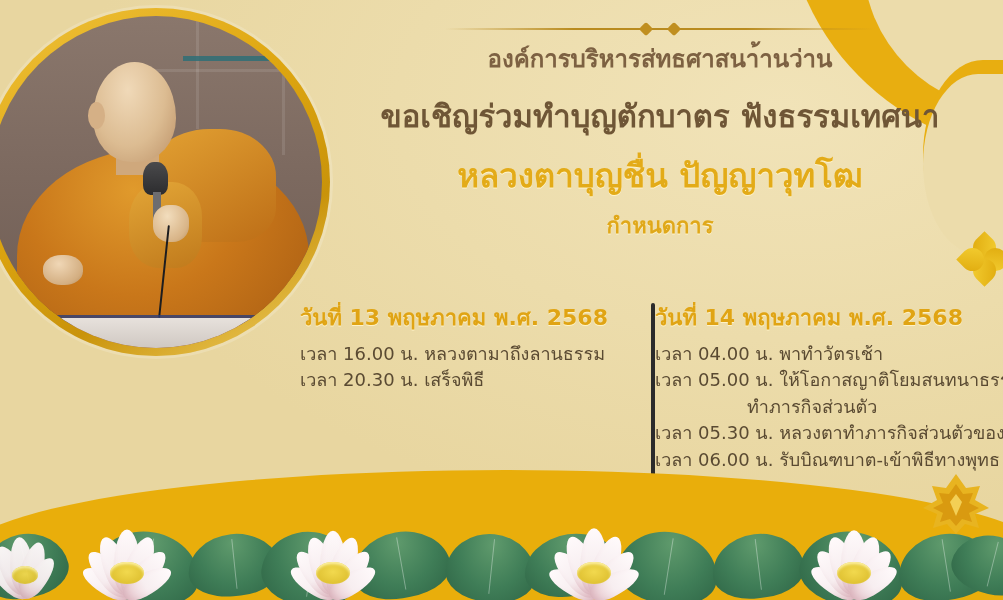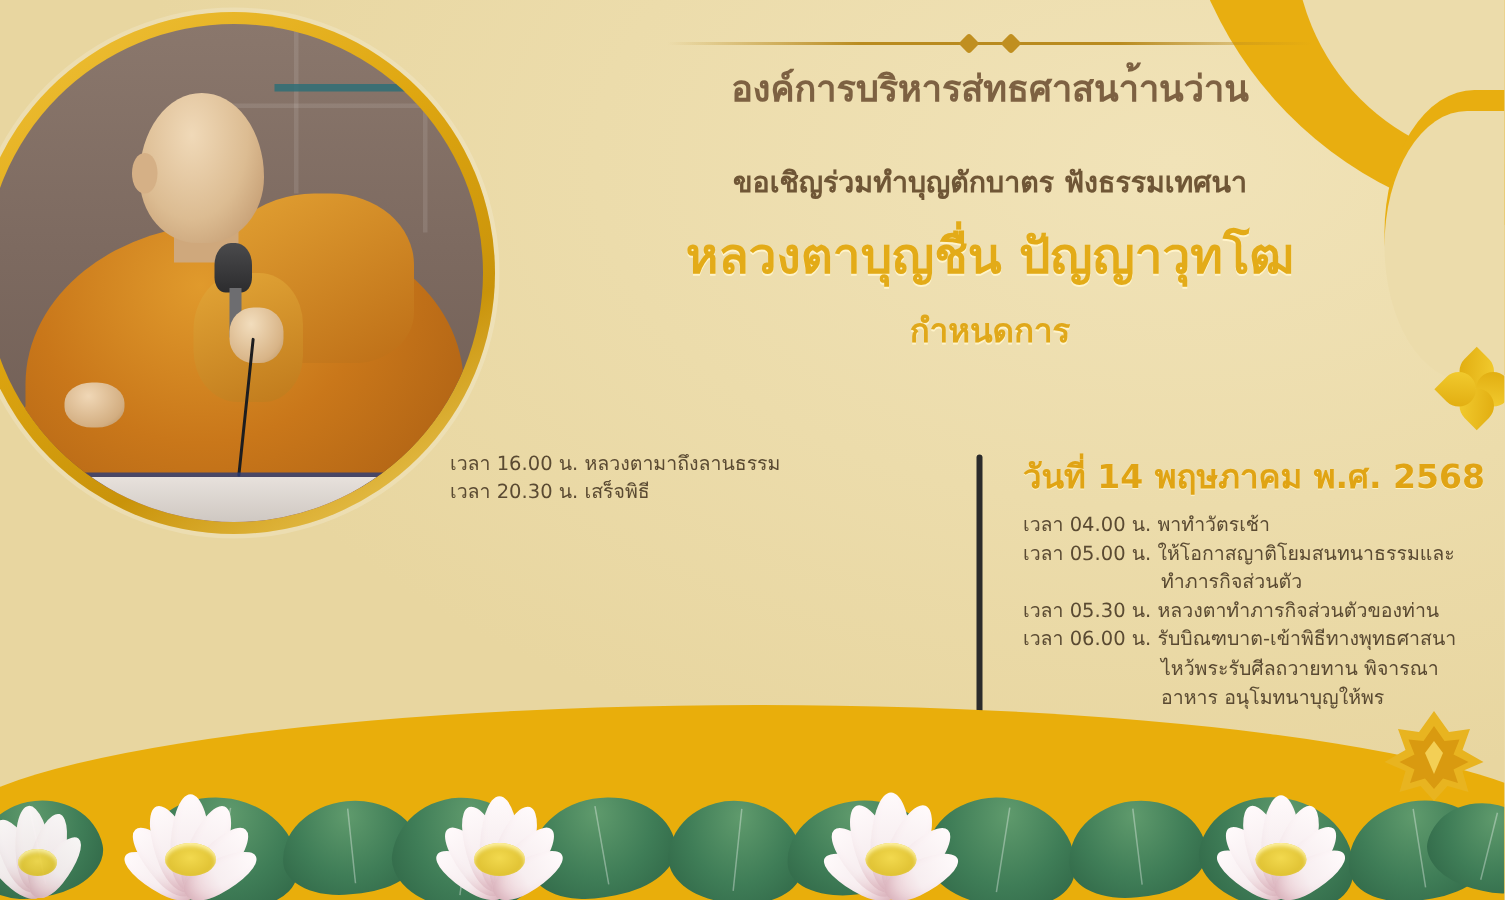--- a/index.html
+++ b/index.html
@@ -239,22 +239,22 @@
     background:#c08f20; transform:rotate(45deg); border-radius:2px;
   }
   .rule .d1{ left:196px; }
   .rule .d2{ left:224px; }
 
   .sub1{
     font-size:24px; font-weight:bold; color:#7d6142;
     margin-top:3px; white-space:nowrap;
   }
   .sub2{
-    font-size:19px; font-weight:bold; color:#6f5636;
-    margin-top:28px; white-space:nowrap;
+    font-size:31px; font-weight:bold; color:#6f5636;
+    margin-top:13px; white-space:nowrap;
   }
   .monk-name{
     font-size:33px; font-weight:bold; color:#e3ab18;
     text-shadow:0 1px 0 #fff4cb;
     margin-top:8px; white-space:nowrap;
   }
   .venue{
     font-size:21px; font-weight:bold; color:#6f5636;
     margin-top:10px; white-space:nowrap;
   }
@@ -264,34 +264,34 @@
     margin-top:6px;
   }
 
   
   .sched{
     position:absolute; left:300px; top:300px; width:700px;
     display:flex;
   }
   .col{ position:relative; }
   .col.left{ width:351px; padding-right:14px; }
-  .col.right{ width:349px; padding-left:31px; }
+  .col.right{ width:349px; padding-left:4px; }
   .divider{
     position:absolute; left:651px; top:303px;
     width:4px; height:196px;
     background:#2b2b2b;
     border-radius:2px;
   }
   .day-head{
     font-size:22px; font-weight:bold; color:#e0a414;
     text-shadow:0 1px 0 #fff3c6;
     margin-bottom:6px; white-space:nowrap;
   }
   .ev{
-    font-size:13px; color:#5a4a32; line-height:1.47;
+    font-size:18px; color:#5a4a32; line-height:1.47;
     white-space:nowrap;
   }
   .ev.wrap{ white-space:normal; }
   .ev .cont{ display:block; padding-left:92px; }
 </style>
 </head>
 <body>
 
 <div id="poster">
 
@@ -344,20 +344,21 @@
     <div class="sub2">ขอเชิญร่วมทำบุญตักบาตร ฟังธรรมเทศนา</div>
     <div class="monk-name">หลวงตาบุญชื่น ปัญญาวุทโฒ</div>
     <div class="agenda-word">กำหนดการ</div>
   </div>
 
   <div class="divider"></div>
 
   <div class="sched">
 
     <div class="col left">
+      <div class="day-head">วันที่ 13 พฤษภาคม พ.ศ. 2568</div>
       <div>
         <div class="ev">
           <span>เวลา 16.00 น.</span>
           <span>หลวงตามาถึงลานธรรม</span>
         </div>
         <div class="ev">
           <span>เวลา 20.30 น.</span>
           <span>เสร็จพิธี</span>
         </div>
       </div>

